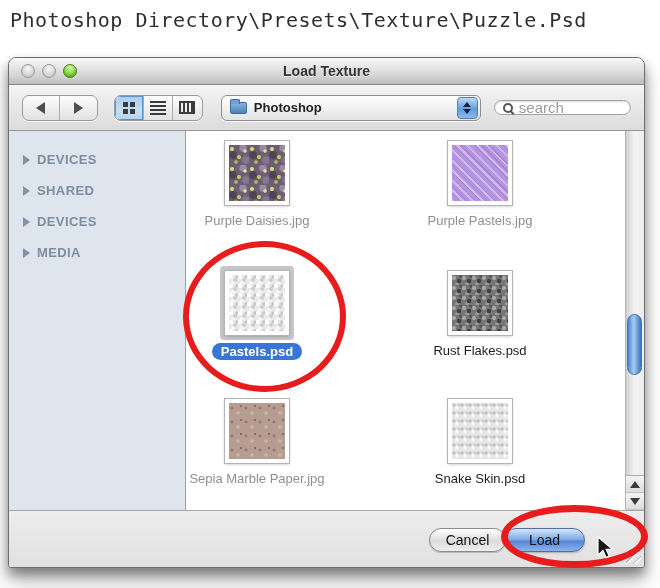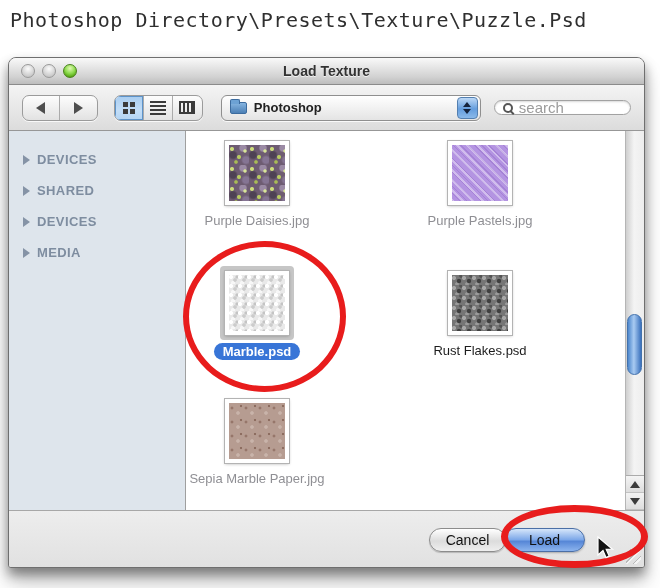--- a/index.html
+++ b/index.html
@@ -240,37 +240,43 @@
         <div class="thumb-wrap">
             <div class="thumb tex-purple-pastels"></div>
           </div>
         <div class="file-label dim">Purple Pastels.jpg</div>
       </div>
 
       <div class="file-item" style="left:-4px; top:135px;">
         <div class="thumb-wrap sel">
             <div class="thumb tex-puzzle"></div>
           </div>
-        <div class="file-label sel">Marble.psd</div>
+        <div class="file-label sel">Pastels.psd</div>
       </div>
 
       <div class="file-item" style="left:219px; top:135px;">
         <div class="thumb-wrap">
             <div class="thumb tex-rust-flakes"></div>
           </div>
         <div class="file-label">Rust Flakes.psd</div>
       </div>
 
       <div class="file-item" style="left:-4px; top:263px;">
         <div class="thumb-wrap">
             <div class="thumb tex-sepia-marble"></div>
           </div>
         <div class="file-label dim">Sepia Marble Paper.jpg</div>
       </div>
 
+      <div class="file-item" style="left:219px; top:263px;">
+        <div class="thumb-wrap">
+            <div class="thumb tex-snake-skin"></div>
+          </div>
+        <div class="file-label">Snake Skin.psd</div>
+      </div>
 
     </div>
 
     <div class="scrollcol">
       <div class="scroll-thumb"></div>
       <div class="scroll-btns">
         <div class="scroll-btn">
           <span class="arr-up"></span>
         </div>
         <div class="scroll-btn">

